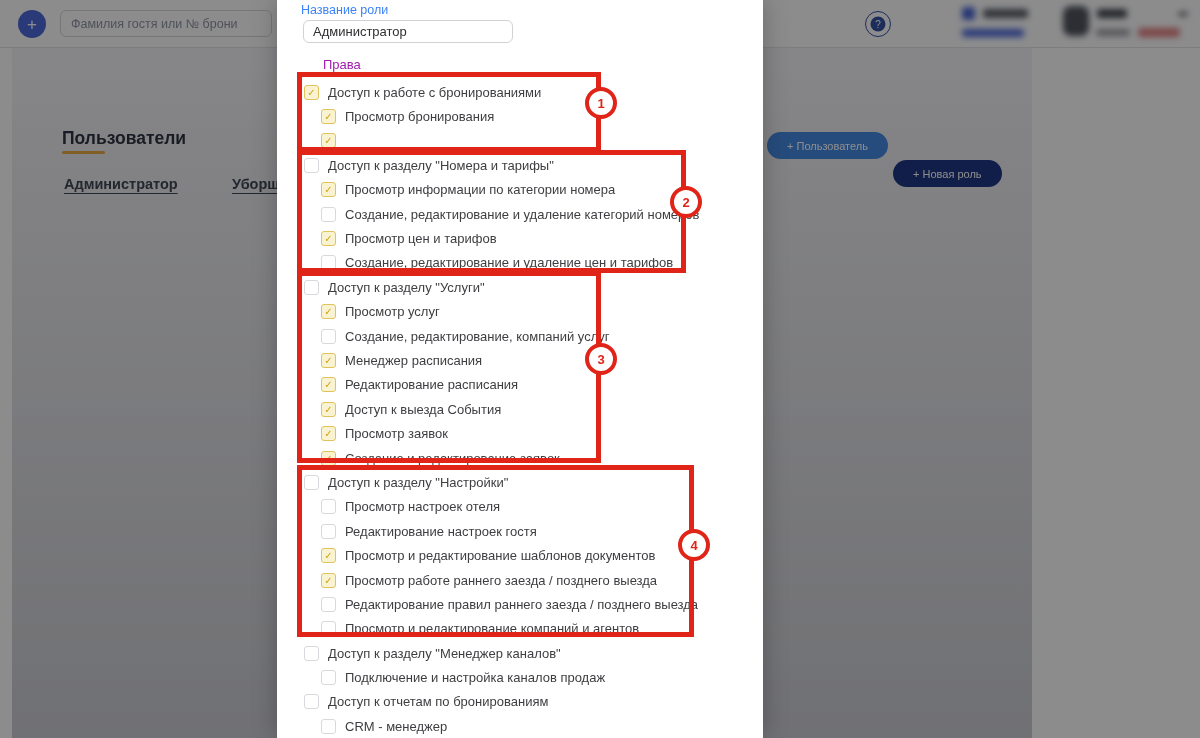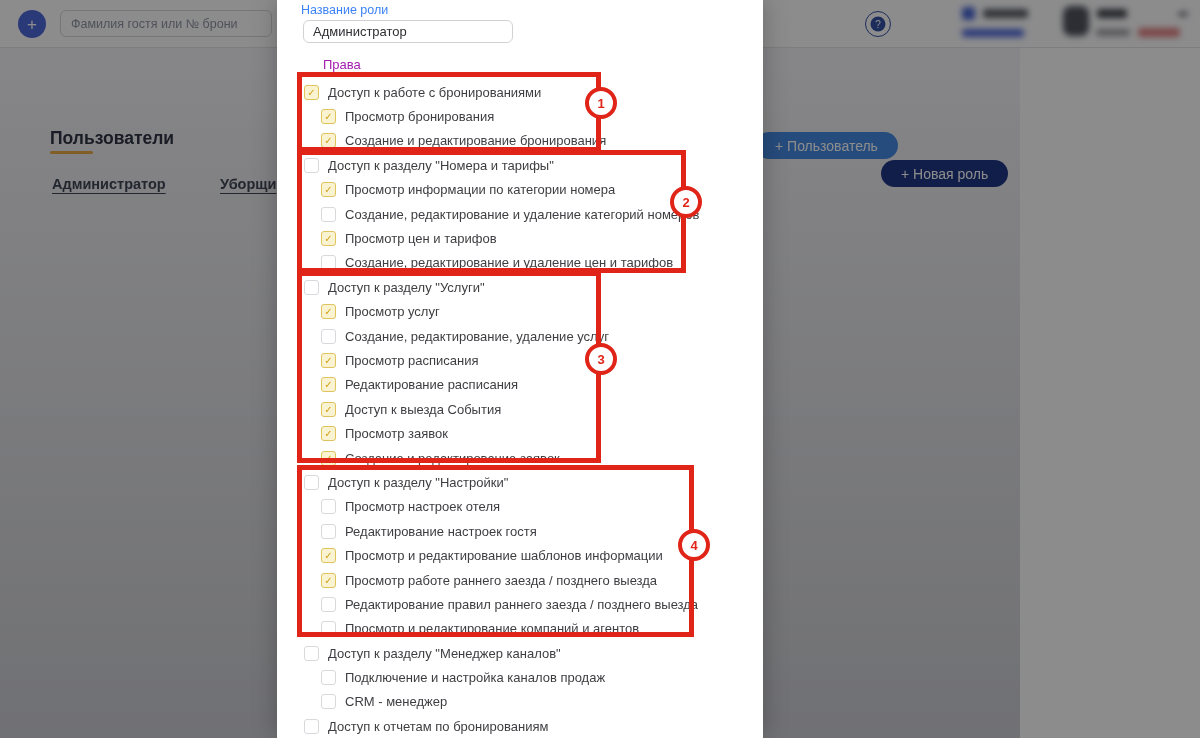--- a/index.html
+++ b/index.html
@@ -12,28 +12,28 @@
     background:#4763d8;color:#fff;font-size:17px;line-height:27px;text-align:center;border:none;padding:0;cursor:pointer;}
   .search-input{position:absolute;left:60px;top:10px;width:212px;height:27px;box-sizing:border-box;
     border:1px solid #d6d6da;border-radius:6px;padding:0 10px;font-size:12.5px;color:#333;outline:none;}
   .search-input::placeholder{color:#8b919c;}
   .help-btn{position:absolute;left:865px;top:11px;width:26px;height:26px;border-radius:50%;
     border:1px solid #2f4da0;background:transparent;padding:0;cursor:pointer;}
   .help-inner{position:absolute;left:50%;top:50%;transform:translate(-50%,-50%);width:15px;height:15px;
     border-radius:50%;background:#2f4da0;color:#fff;font-size:10px;line-height:15px;text-align:center;}
   .blur{position:absolute;filter:blur(3px);border-radius:3px;}
 
-  .content{position:absolute;left:0;top:48px;width:1020px;height:690px;
+  .content{position:absolute;left:12px;top:48px;width:1020px;height:690px;
     background:linear-gradient(#f4f4f6,#cbccd0);}
   .page-title{position:absolute;left:50px;top:80px;font-size:17.5px;font-weight:700;color:#272d3a;}
   .title-underline{position:absolute;left:50px;top:103px;width:43px;height:3px;background:#e9a93d;border-radius:2px;}
   .tab{position:absolute;top:128px;font-size:14.5px;font-weight:600;color:#3a414e;
     text-decoration:underline;text-underline-offset:4px;cursor:pointer;white-space:nowrap;}
   .pill-btn{position:absolute;top:84px;height:27px;border:none;border-radius:14px;color:#fff;
-    font-size:14px;font-family:"Liberation Sans",sans-serif;padding:0 20px;cursor:pointer;white-space:nowrap;text-align:center;}
+    font-size:11px;font-family:"Liberation Sans",sans-serif;padding:0 20px;cursor:pointer;white-space:nowrap;text-align:center;}
   .btn-user{left:755px;background:#3f87e0;}
   .btn-role{left:881px;background:#16307f;margin-top:28px;}
 
   
   .overlay{position:absolute;inset:0;background:rgba(10,10,12,0.47);z-index:5;}
 
   
   .modal{position:absolute;left:277px;top:0;width:486px;height:738px;background:#fff;
     box-shadow:0 0 24px rgba(0,0,0,0.25);z-index:10;}
   .role-label{position:absolute;left:24px;top:3px;font-size:12.5px;color:#3b82f6;}
@@ -97,21 +97,20 @@
         <div class="perm-row">
           <span class="cb checked">✓</span>
           <span class="cb-label">Доступ к работе с бронированиями</span>
         </div>
         <div class="perm-row child">
           <span class="cb checked">✓</span>
           <span class="cb-label">Просмотр бронирования</span>
         </div>
         <div class="perm-row child">
           <span class="cb checked">✓</span>
-          <span class="cb-label">Создание и редактирование бронирования</span>
         </div>
         <div class="perm-row">
           <span class="cb"></span>
           <span class="cb-label">Доступ к разделу "Номера и тарифы"</span>
         </div>
         <div class="perm-row child">
           <span class="cb checked">✓</span>
           <span class="cb-label">Просмотр информации по категории номера</span>
         </div>
         <div class="perm-row child">
@@ -129,25 +128,25 @@
         <div class="perm-row">
           <span class="cb"></span>
           <span class="cb-label">Доступ к разделу "Услуги"</span>
         </div>
         <div class="perm-row child">
           <span class="cb checked">✓</span>
           <span class="cb-label">Просмотр услуг</span>
         </div>
         <div class="perm-row child">
           <span class="cb"></span>
-          <span class="cb-label">Создание, редактирование, удаление услуг</span>
-        </div>
-        <div class="perm-row child">
-          <span class="cb checked">✓</span>
-          <span class="cb-label">Просмотр расписания</span>
+          <span class="cb-label">Создание, редактирование, компаний услуг</span>
+        </div>
+        <div class="perm-row child">
+          <span class="cb checked">✓</span>
+          <span class="cb-label">Менеджер расписания</span>
         </div>
         <div class="perm-row child">
           <span class="cb checked">✓</span>
           <span class="cb-label">Редактирование расписания</span>
         </div>
         <div class="perm-row child">
           <span class="cb checked">✓</span>
           <span class="cb-label">Доступ к выезда События</span>
         </div>
         <div class="perm-row child">
@@ -165,21 +164,21 @@
         <div class="perm-row child">
           <span class="cb"></span>
           <span class="cb-label">Просмотр настроек отеля</span>
         </div>
         <div class="perm-row child">
           <span class="cb"></span>
           <span class="cb-label">Редактирование настроек гостя</span>
         </div>
         <div class="perm-row child">
           <span class="cb checked">✓</span>
-          <span class="cb-label">Просмотр и редактирование шаблонов информации</span>
+          <span class="cb-label">Просмотр и редактирование шаблонов документов</span>
         </div>
         <div class="perm-row child">
           <span class="cb checked">✓</span>
           <span class="cb-label">Просмотр работе раннего заезда / позднего выезда</span>
         </div>
         <div class="perm-row child">
           <span class="cb"></span>
           <span class="cb-label">Редактирование правил раннего заезда / позднего выезда</span>
         </div>
         <div class="perm-row child">
@@ -187,27 +186,27 @@
           <span class="cb-label">Просмотр и редактирование компаний и агентов</span>
         </div>
         <div class="perm-row">
           <span class="cb"></span>
           <span class="cb-label">Доступ к разделу "Менеджер каналов"</span>
         </div>
         <div class="perm-row child">
           <span class="cb"></span>
           <span class="cb-label">Подключение и настройка каналов продаж</span>
         </div>
+        <div class="perm-row">
+          <span class="cb"></span>
+          <span class="cb-label">Доступ к отчетам по бронированиям</span>
+        </div>
         <div class="perm-row child">
           <span class="cb"></span>
           <span class="cb-label">CRM - менеджер</span>
-        </div>
-        <div class="perm-row">
-          <span class="cb"></span>
-          <span class="cb-label">Доступ к отчетам по бронированиям</span>
         </div>
       </div>
   </div>
 
   <div class="anno-box" style="left:297px;top:72px;width:304px;height:80px;">
     <div class="anno-circle" style="top:10px;">
       <span>1</span>
     </div>
   </div>
   <div class="anno-box" style="left:297px;top:150px;width:389px;height:123px;">

